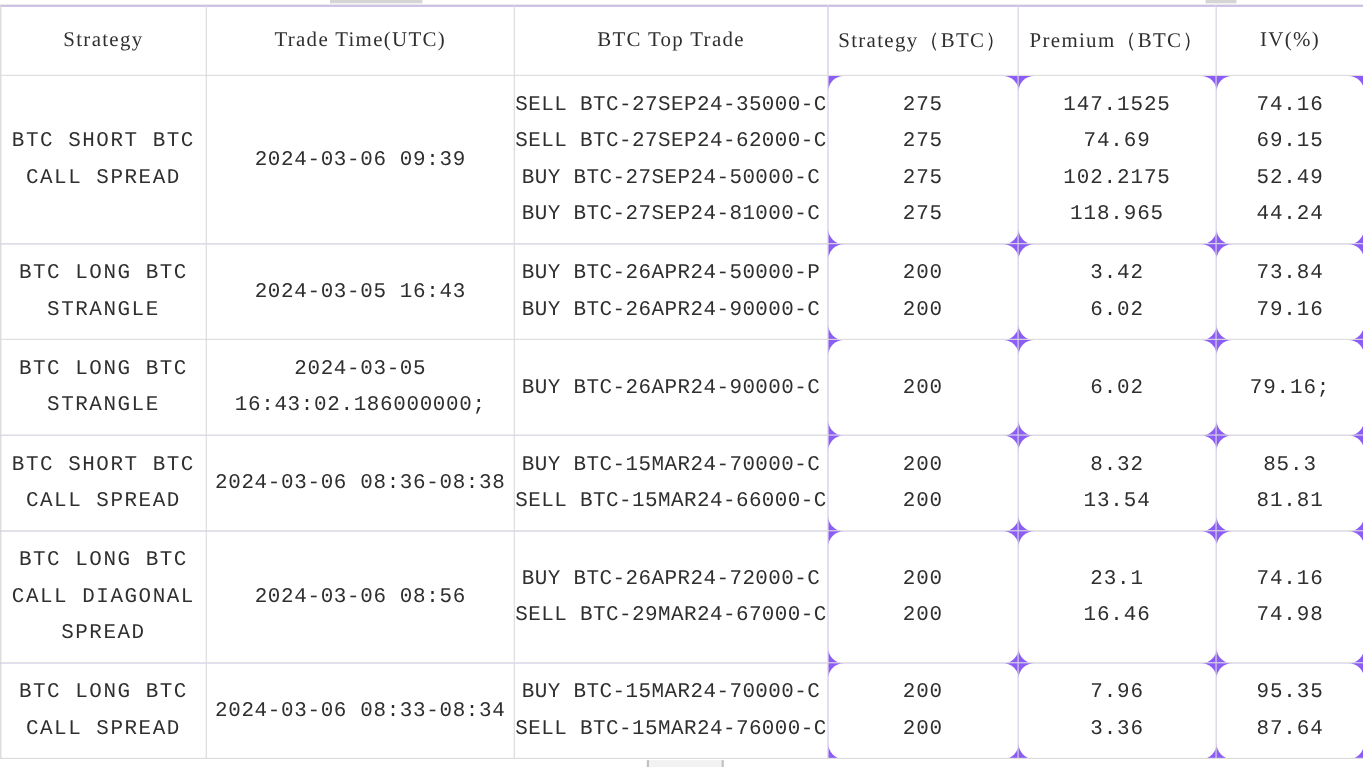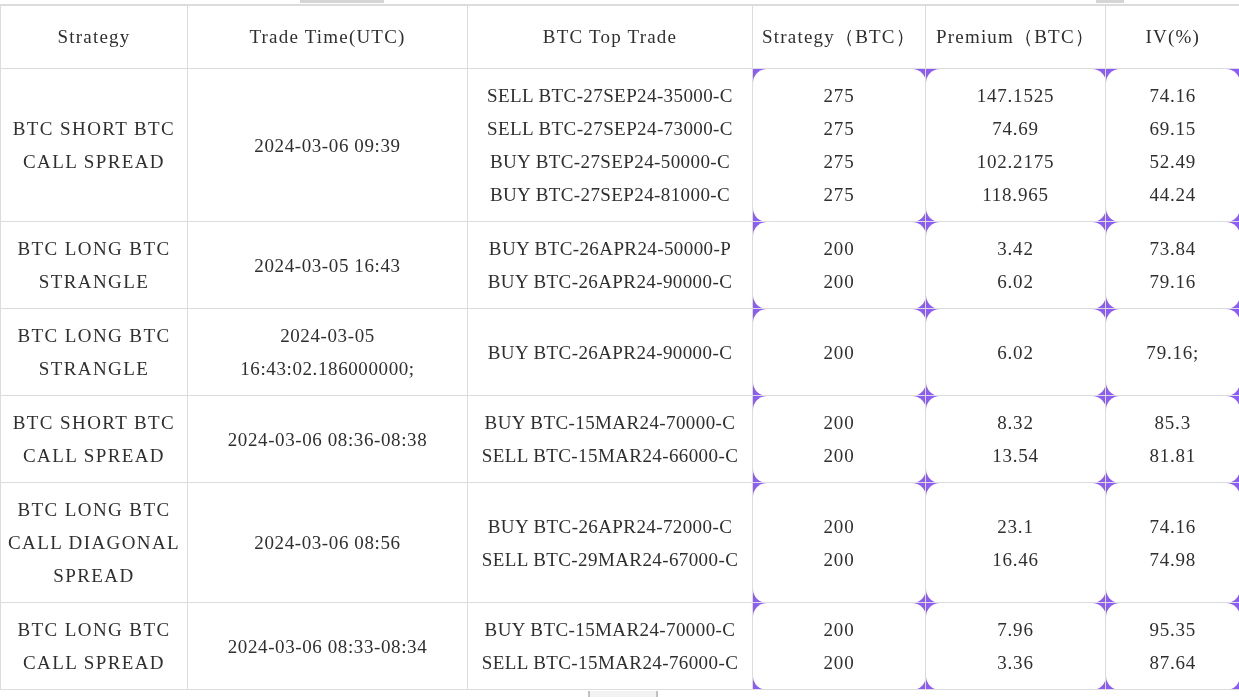--- a/index.html
+++ b/index.html
@@ -113,21 +113,21 @@
     padding: 10px 4px;
   }
 
   td.strategy   { letter-spacing: 1.4px; }
   td.time       { letter-spacing: 0.6px; white-space: nowrap; }
   td.trade      { letter-spacing: 0.4px; white-space: nowrap; }
   td.notional,
   td.premium,
   td.iv         { letter-spacing: 0.8px; border-radius: 14px; }
 
-  .lines { display: block; }
+  .lines { display: block; font-family: Liberation Mono, monospace; }
   .lines .ln { display: block; white-space: nowrap; }
 
   
   tr.row-1 td { height: 153px; }
   tr.row-2 td { height: 87px; }
   tr.row-3 td { height: 87px; }
   tr.row-4 td { height: 87px; }
   tr.row-5 td { height: 120px; }
   tr.row-6 td { height: 87px; }
 </style>
@@ -168,21 +168,21 @@
             </span>
           </td>
           <td class="time">
             <span class="lines">
               <span class="ln">2024-03-06 09:39</span>
             </span>
           </td>
           <td class="trade">
             <span class="lines">
               <span class="ln">SELL BTC-27SEP24-35000-C</span>
-              <span class="ln">SELL BTC-27SEP24-73000-C</span>
+              <span class="ln">SELL BTC-27SEP24-62000-C</span>
               <span class="ln">BUY BTC-27SEP24-50000-C</span>
               <span class="ln">BUY BTC-27SEP24-81000-C</span>
             </span>
           </td>
           <td class="notional">
             <span class="lines">
               <span class="ln">275</span>
               <span class="ln">275</span>
               <span class="ln">275</span>
               <span class="ln">275</span>

